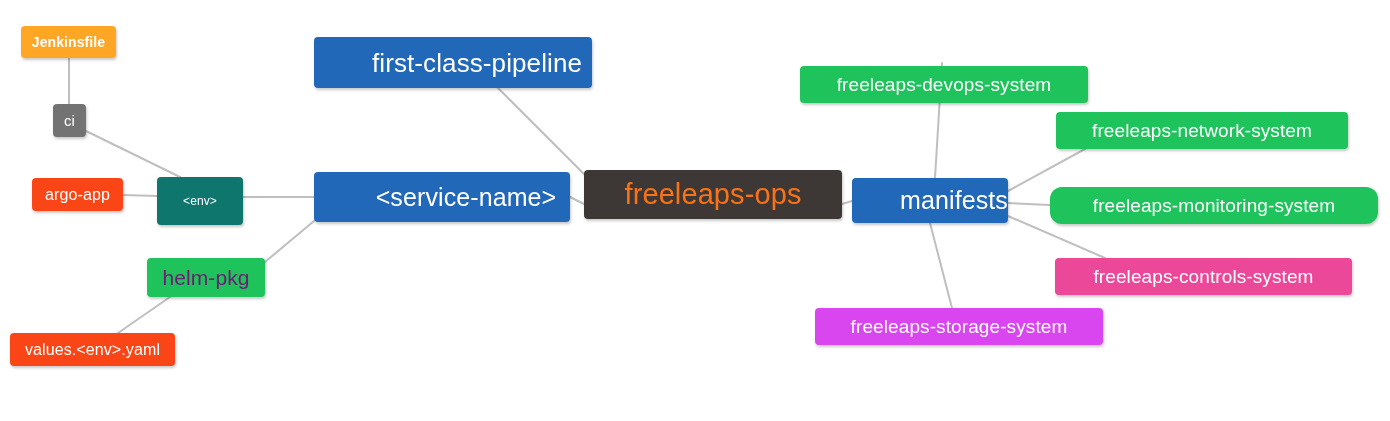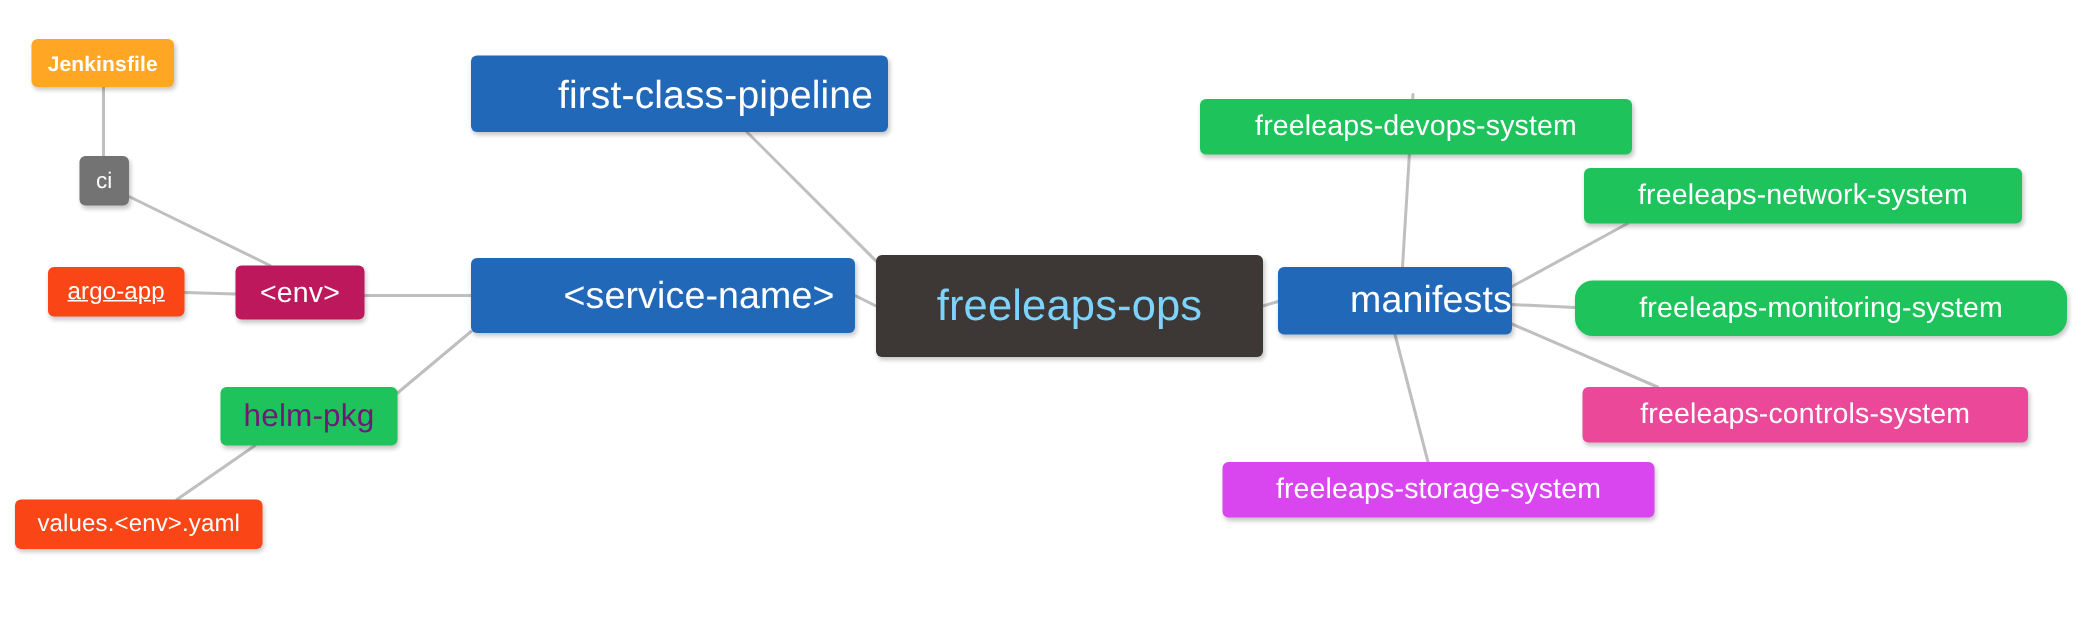--- a/index.html
+++ b/index.html
@@ -63,30 +63,30 @@
       <path d="M 930 223 L 952 308" stroke="#bfbfbf" stroke-width="2" fill="none" stroke-linecap="round"></path>
       <path d="M 314 197 L 243 197" stroke="#bfbfbf" stroke-width="2" fill="none" stroke-linecap="round"></path>
       <path d="M 314 221 L 265 262" stroke="#bfbfbf" stroke-width="2" fill="none" stroke-linecap="round"></path>
       <path d="M 157 196 L 123 195" stroke="#bfbfbf" stroke-width="2" fill="none" stroke-linecap="round"></path>
       <path d="M 180 177 L 86 131" stroke="#bfbfbf" stroke-width="2" fill="none" stroke-linecap="round"></path>
       <path d="M 69 104 L 69 58" stroke="#bfbfbf" stroke-width="2" fill="none" stroke-linecap="round"></path>
       <path d="M 170 297 L 118 333" stroke="#bfbfbf" stroke-width="2" fill="none" stroke-linecap="round"></path>
     </svg>
 
   <div id="node-layer">
-      <div class="node n-root" style="left: 584px; top: 170px; width: 258px; height: 68px; font-size: 29px; background: rgb(61, 56, 53); color: #7dd3fc;">freeleaps-ops</div>
+      <div class="node n-root" style="left: 584px; top: 170px; width: 258px; height: 49px; font-size: 29px; background: rgb(61, 56, 53); color: #f97316;">freeleaps-ops</div>
       <div class="node n-blue" style="left: 314px; top: 172px; width: 256px; height: 50px; font-size: 25px; background: rgb(34, 104, 184); color: rgb(255, 255, 255);">&lt;service-name&gt;</div>
       <div class="node n-blue" style="left: 314px; top: 37px; width: 278px; height: 51px; font-size: 26px; background: rgb(34, 104, 184); color: rgb(255, 255, 255);">first-class-pipeline</div>
       <div class="node n-blue" style="left: 852px; top: 178px; width: 156px; height: 45px; font-size: 25px; background: rgb(34, 104, 184); color: rgb(255, 255, 255);">manifests</div>
-      <div class="node n-green" style="left: 157px; top: 177px; width: 86px; height: 36px; font-size: 19px; background: #be185d; color: rgb(255, 255, 255);">&lt;env&gt;</div>
+      <div class="node n-green" style="left: 157px; top: 177px; width: 86px; height: 48px; font-size: 12px; background: #0f766e; color: rgb(255, 255, 255);">&lt;env&gt;</div>
       <div class="node n-green" style="left: 147px; top: 258px; width: 118px; height: 39px; font-size: 21px; background: rgb(30, 195, 92); color: #701a75;">helm-pkg</div>
       <div class="node n-green" style="left: 800px; top: 26px; width: 288px; height: 37px; font-size: 19px; background: rgb(30, 195, 92); color: rgb(255, 255, 255); margin-top: 40px;">freeleaps-devops-system</div>
       <div class="node n-green" style="left: 1056px; top: 112px; width: 292px; height: 37px; font-size: 19px; background: rgb(30, 195, 92); color: rgb(255, 255, 255);">freeleaps-network-system</div>
       <div class="node n-green" style="left: 1050px; top: 187px; width: 328px; height: 37px; font-size: 19px; background: rgb(30, 195, 92); color: rgb(255, 255, 255); border-radius: 12px;">freeleaps-monitoring-system</div>
       <div class="node n-green" style="left: 1055px; top: 258px; width: 297px; height: 37px; font-size: 19px; background: #ec4899; color: rgb(255, 255, 255);">freeleaps-controls-system</div>
       <div class="node n-green" style="left: 815px; top: 308px; width: 288px; height: 37px; font-size: 19px; background: #d946ef; color: rgb(255, 255, 255);">freeleaps-storage-system</div>
       <div class="node n-red" style="left: 53px; top: 104px; width: 33px; height: 33px; font-size: 15px; background: #737373; color: rgb(255, 255, 255);">ci</div>
-      <div class="node n-red" style="left: 32px; top: 178px; width: 91px; height: 33px; font-size: 16px; background: rgb(250, 70, 22); color: rgb(255, 255, 255); text-decoration: underline;">argo-app</div>
+      <div class="node n-red" style="left: 32px; top: 178px; width: 91px; height: 33px; font-size: 16px; background: rgb(250, 70, 22); color: rgb(255, 255, 255);">argo-app</div>
       <div class="node n-red" style="left: 10px; top: 333px; width: 165px; height: 33px; font-size: 16px; background: rgb(250, 70, 22); color: rgb(255, 255, 255);">values.&lt;env&gt;.yaml</div>
       <div class="node n-orange" style="left: 21px; top: 26px; width: 95px; height: 32px; font-size: 14px; background: rgb(255, 167, 36); color: rgb(255, 255, 255); font-weight: bold;">Jenkinsfile</div>
     </div>
 
 </div>
 
 </body></html>

